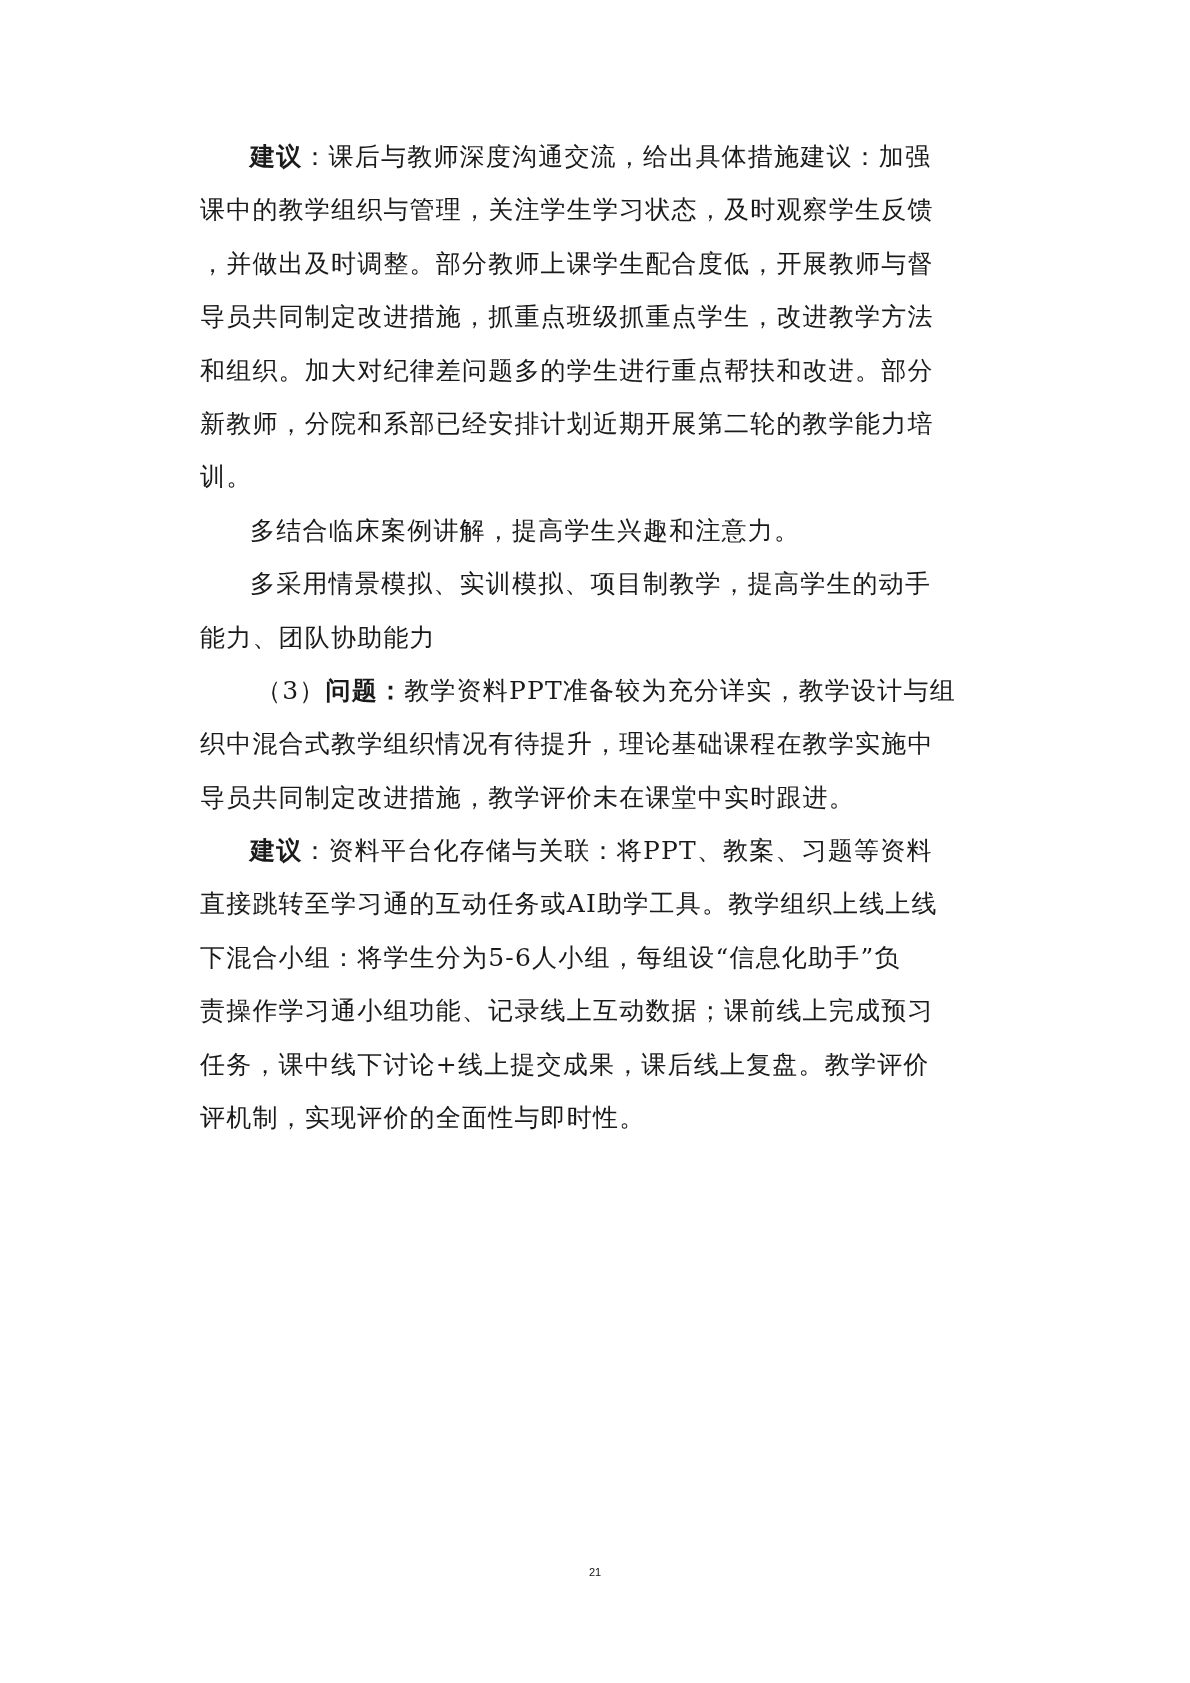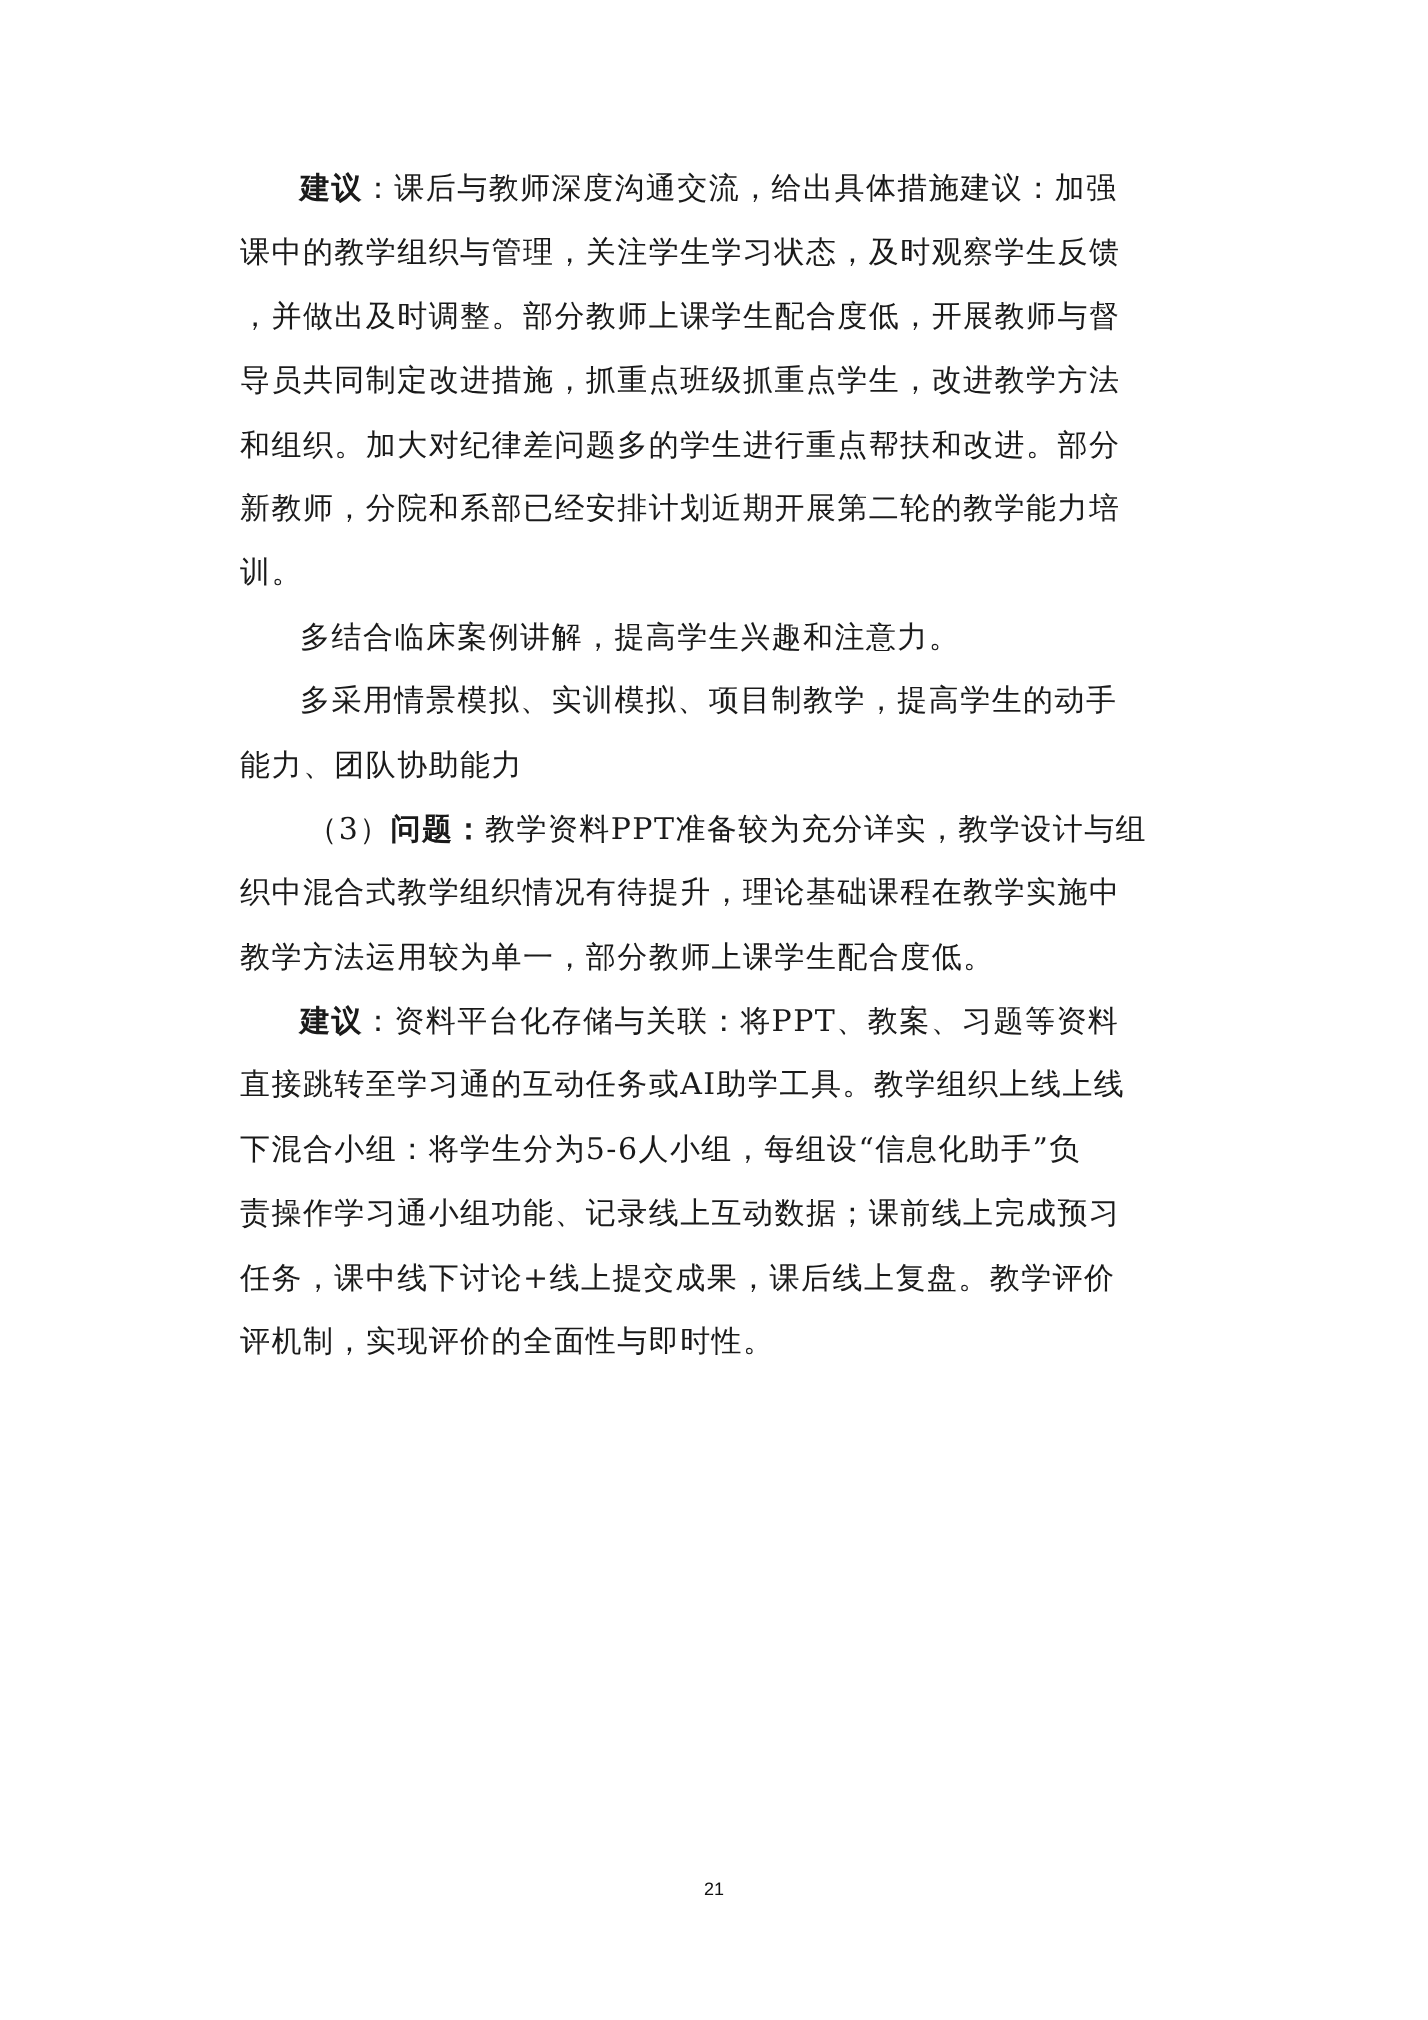--- a/index.html
+++ b/index.html
@@ -18,21 +18,21 @@
   }
   .line {
     display: block; white-space: nowrap; height: 53.4px; overflow: visible;
   }
   .indent { padding-left: 50px; }
   .indent-paren { padding-left: 56px; }
   .bold { font-weight: bold; font-family: "DejaVu Sans", "Liberation Sans", sans-serif; }
   .page-number {
     position: absolute; top: 1566px; left: 0; width: 1190px; text-align: center;
     font-family: "Liberation Sans", "DejaVu Sans", sans-serif;
-    font-size: 15px; color: #111111;
+    font-size: 11px; color: #111111;
   }
 </style>
 </head>
 <body>
 
 <div class="page">
   <div class="content">
 
     <div>
       <span class="line indent"><span class="bold">建议</span><span>：课后与教师深度沟通交流，给出具体措施建议：加强</span></span>
@@ -50,21 +50,21 @@
     </div>
 
     <div>
       <span class="line indent">多采用情景模拟、实训模拟、项目制教学，提高学生的动手</span>
       <span class="line">能力、团队协助能力</span>
     </div>
 
     <div>
       <span class="line indent-paren"><span>（3）</span><span class="bold">问题：</span><span>教学资料PPT准备较为充分详实，教学设计与组</span></span>
       <span class="line">织中混合式教学组织情况有待提升，理论基础课程在教学实施中</span>
-      <span class="line">教学方法运用较为单一，部分教师上课学生配合度低。</span>
+      <span class="line">导员共同制定改进措施，教学评价未在课堂中实时跟进。</span>
     </div>
 
     <div>
       <span class="line indent"><span class="bold">建议</span><span>：资料平台化存储与关联：将PPT、教案、习题等资料</span></span>
       <span class="line">直接跳转至学习通的互动任务或AI助学工具。教学组织上线上线</span>
       <span class="line">下混合小组：将学生分为5-6人小组，每组设“信息化助手”负</span>
       <span class="line">责操作学习通小组功能、记录线上互动数据；课前线上完成预习</span>
       <span class="line">任务，课中线下讨论+线上提交成果，课后线上复盘。教学评价</span>
       <span class="line">评机制，实现评价的全面性与即时性。</span>
     </div>

